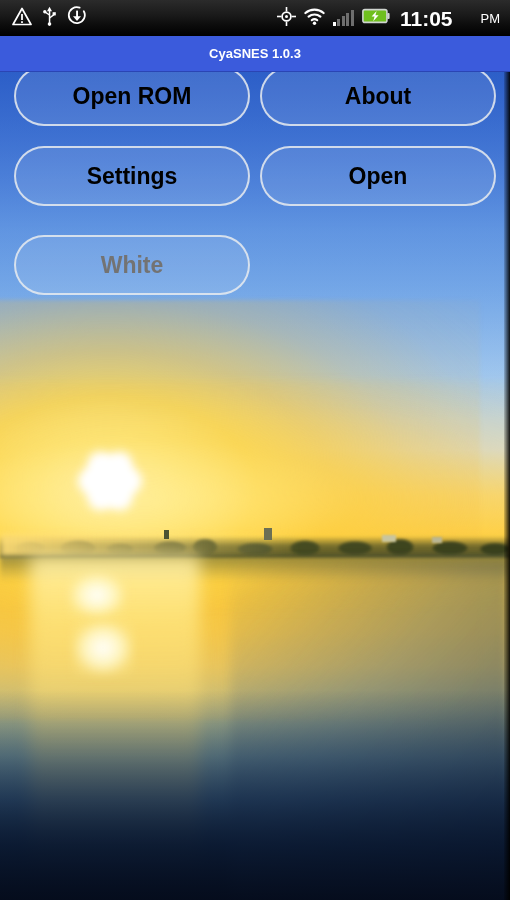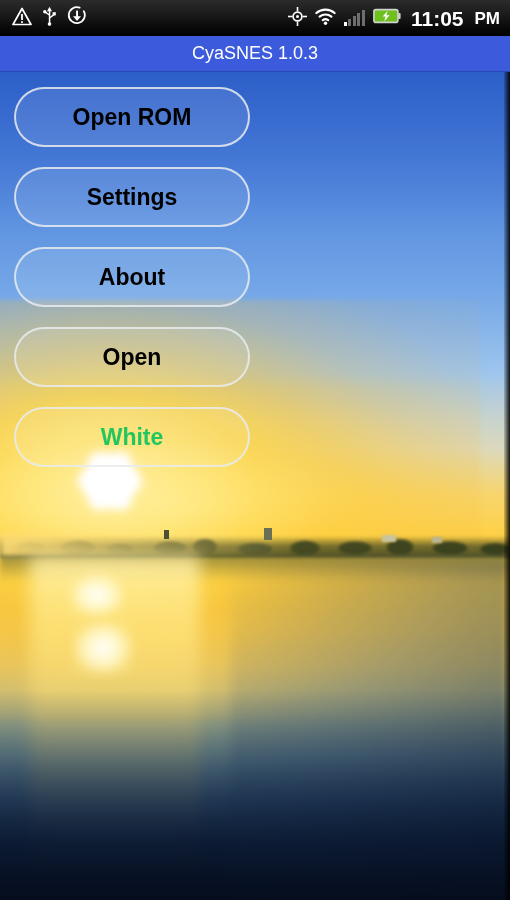--- a/index.html
+++ b/index.html
@@ -200,79 +200,78 @@
   .sb-time {
     color: #ffffff;
     font-size: 21px;
     font-weight: bold;
     letter-spacing: 0px;
     line-height: 1;
     margin-left: 2px;
   }
   .sb-ampm {
     color: #ffffff;
-    font-size: 17px;
-    font-weight: bold;
-    margin-left: 3px;
+    font-size: 13px;
+    font-weight: normal;
+    margin-left: 20px;
     line-height: 1;
   }
   .sig-bars { display: flex; align-items: flex-end; gap: 1.5px; height: 16px; }
   .sig-bars i { display: block; width: 3px; background: #6e6e6e; }
   .sig-bars i.on { background: #ffffff; }
 
   
   #titlebar {
     position: absolute;
     left: 0; top: 36px;
     width: 510px; height: 35px;
     background: #3b5bdc;
     border-bottom: 1px solid #2a45b4;
     display: flex;
     align-items: center;
     justify-content: center;
     z-index: 15;
   }
   #titlebar .title-text {
     color: #ffffff;
-    font-size: 18px;
-    font-weight: normal;
+    font-size: 13px;
+    font-weight: bold;
   }
 
   
   #buttons {
     position: absolute;
-    left: 0; top: 87px;
+    left: 0; top: 66px;
     width: 510px;
     z-index: 12;
     display: flex;
     flex-wrap: wrap;
     padding: 0 14px;
     box-sizing: border-box;
     column-gap: 10px;
     row-gap: 20px;
-    flex-direction: column;
   }
   .btn {
     width: calc(50% - 5px);
     height: 60px;
     box-sizing: border-box;
     border: 2px solid rgba(232,235,238,0.85);
     border-radius: 32px;
     background: rgba(255,255,255,0.10);
     display: flex;
     align-items: center;
     justify-content: center;
     font-size: 23px;
     font-weight: bold;
     color: #000000;
     text-shadow: none;
     cursor: pointer;
     user-select: none;
   }
-  .btn.white-text { color: #22c55e; }
+  .btn.white-text { color: #737373; margin-top: 9px; }
 </style>
 </head>
 <body>
 
 <div id="screen">
 
   <div id="wallpaper">
     <div class="sky-wash"></div>
     <div class="sun-glow-big"></div>
     <div class="sun-glow-wide"></div>
@@ -366,19 +365,19 @@
       <span class="sb-ampm">PM</span>
     </div>
   </div>
 
   <div id="titlebar">
     <span class="title-text">CyaSNES 1.0.3</span>
   </div>
 
   <div id="buttons">
     <div class="btn">Open ROM</div>
+    <div class="btn">About</div>
     <div class="btn">Settings</div>
-    <div class="btn">About</div>
     <div class="btn">Open</div>
     <div class="btn white-text">White</div>
   </div>
 
 </div>
 
 </body></html>

